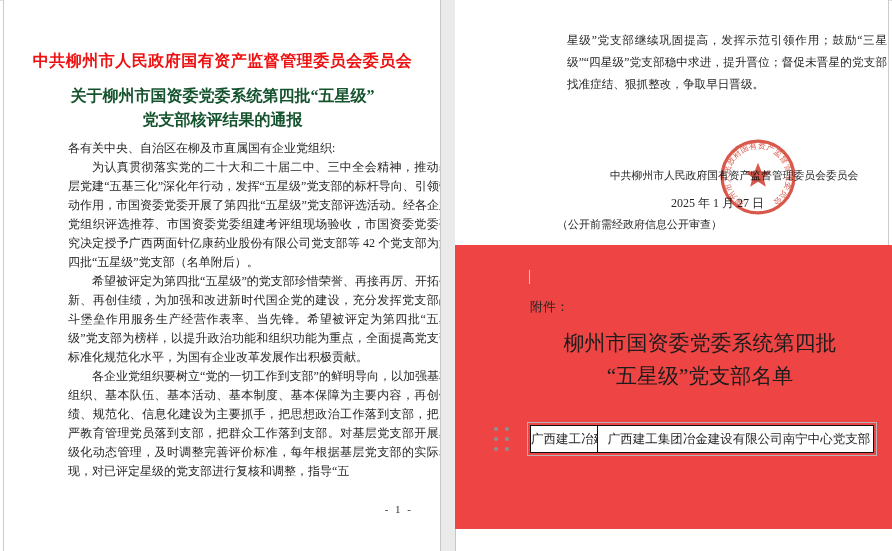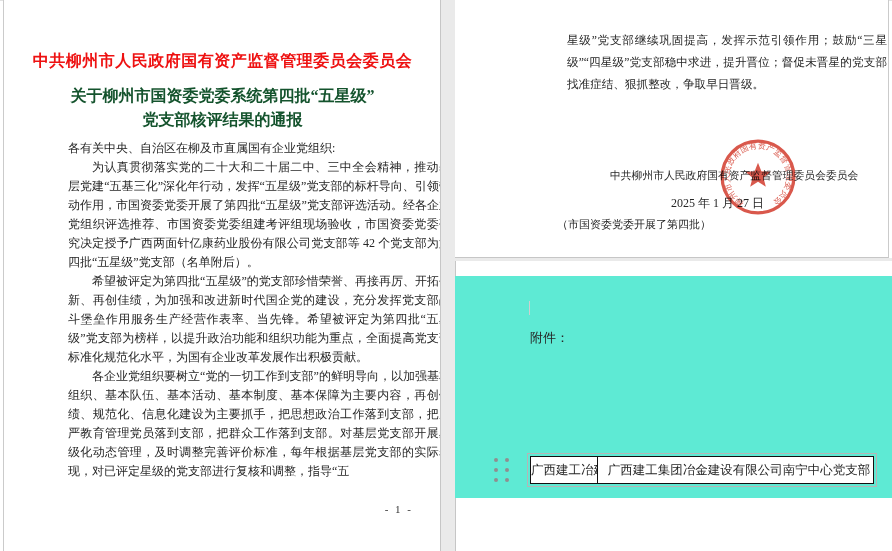--- a/index.html
+++ b/index.html
@@ -39,21 +39,21 @@
   #attachment-ref{left:131px;top:116px;font-size:11px;white-space:nowrap;}
   #signer-line{left:155px;top:169px;font-size:10.8px;white-space:nowrap;}
   #date-line{left:216px;top:195px;font-size:12px;white-space:nowrap;}
   #review-note{left:102px;top:217px;font-size:11px;white-space:nowrap;}
   #seal{left:262px;top:136px;width:82px;height:82px;mix-blend-mode:multiply;opacity:.92;}
 
   
   #row-gap{left:455px;top:258px;width:437px;height:3px;background:#eaeaea;}
 
   
-  #page3{left:455px;top:276px;width:437px;height:222px;background:#5eead4;}
+  #page3{left:455px;top:245px;width:437px;height:284px;background:#ef4444;}
   #margin-corner-mark{left:74px;top:25px;width:1px;height:14px;background:#cfcfcf;}
   #attachment-label{left:75px;top:53px;font-size:13px;}
   #attachment-title{left:60px;top:82px;width:370px;text-align:center;
     font-size:21px;line-height:33px;font-weight:500;color:#1c1c1c;}
   #branch-table{left:75px;top:180px;width:344px;height:28px;
     display:flex;align-items:stretch;background:#fff;
     border:1px solid #111;outline:1px solid #b5b5b5;outline-offset:2px;box-sizing:border-box;}
   #branch-table .cell{font-size:12.5px;line-height:26px;white-space:nowrap;overflow:hidden;}
   #cell-group{width:66px;border-right:1px solid #111;text-align:center;}
   #cell-branch{flex:1;padding-left:7px;text-align:center;}
@@ -78,39 +78,43 @@
   </div>
   <div id="page1-number" class="abs">- 1 -</div>
 </div>
 
 <div id="page-gap" class="abs"></div>
 
 <div id="page2" class="abs">
   <div id="page2-continuation" class="abs">星级”党支部继续巩固提高，发挥示范引领作用；鼓励“三星级”“四星级”党支部稳中求进，提升晋位；督促未晋星的党支部找准症结、狠抓整改，争取早日晋级。</div>
   <div id="signer-line" class="abs">中共柳州市人民政府国有资产监督管理委员会委员会</div>
   <div id="date-line" class="abs">2025 年 1 月 27 日</div>
-  <div id="review-note" class="abs">（市国资委党委开展了第四批）</div>
+  <div id="review-note" class="abs">（公开前需经政府信息公开审查）</div>
 
   <svg id="seal" class="abs" viewBox="0 0 80 80">
     <circle cx="40" cy="40" r="35" fill="none" stroke="#d64a3c" stroke-width="3.2"></circle>
     <defs>
       <path id="seal-arc" d="M 26.4,64.5 A 28,28 0 1 1 53.6,64.5" fill="none"></path>
     </defs>
     <text font-size="8" fill="#d64a3c" font-family="Liberation Sans, sans-serif">
       <textPath href="#seal-arc" textLength="146">柳州市人民政府国有资产监督管理委员会</textPath>
     </text>
     <polygon points="0,-13 3.29,-4.53 12.36,-4.02 5.33,1.73 7.64,10.52 0,5.6 -7.64,10.52 -5.33,1.73 -12.36,-4.02 -3.29,-4.53" transform="translate(40,39)" fill="#d64a3c"></polygon>
   </svg>
 </div>
 
 <div id="row-gap" class="abs"></div>
 
 <div id="page3" class="abs">
   <div id="margin-corner-mark" class="abs"></div>
   <div id="attachment-label" class="abs">附件：</div>
+  <div id="attachment-title" class="abs">
+    <div>柳州市国资委党委系统第四批</div>
+    <div>“五星级”党支部名单</div>
+  </div>
 
   <div id="table-drag-handle" class="abs">
     <div class="dot"></div>
     <div class="dot"></div>
     <div class="dot"></div>
     <div class="dot"></div>
     <div class="dot"></div>
     <div class="dot"></div>
   </div>
 

